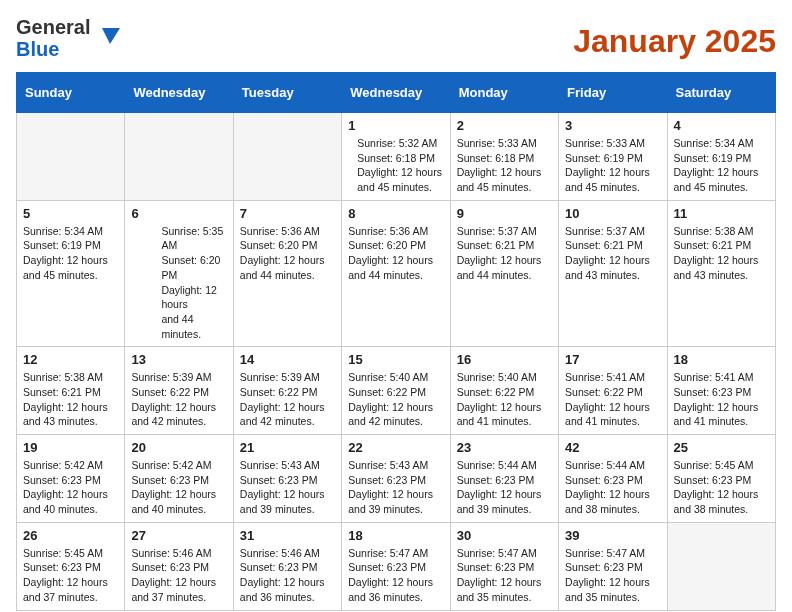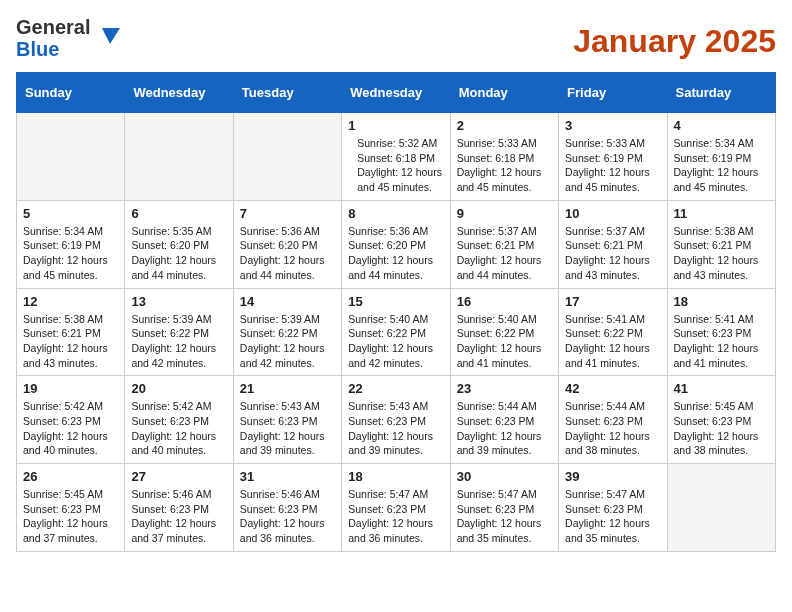--- a/index.html
+++ b/index.html
@@ -143,21 +143,21 @@
       <tr class="week-row">
         <td>
           <span class="day-num">5</span>
           <div class="day-info" style="white-space: pre-line;">Sunrise: 5:34 AM
 Sunset: 6:19 PM
 Daylight: 12 hours
 and 45 minutes.</div>
         </td>
         <td>
           <span class="day-num">6</span>
-          <div class="day-info" style="white-space: pre-line;">Sunrise: 5:35 AM
+          <div class="day-info" style="white-space: pre-line; margin-left: 30px;">Sunrise: 5:35 AM
 Sunset: 6:20 PM
 Daylight: 12 hours
 and 44 minutes.</div>
         </td>
         <td>
           <span class="day-num">7</span>
           <div class="day-info" style="white-space: pre-line;">Sunrise: 5:36 AM
 Sunset: 6:20 PM
 Daylight: 12 hours
 and 44 minutes.</div>
@@ -279,21 +279,21 @@
 and 39 minutes.</div>
         </td>
         <td>
           <span class="day-num">42</span>
           <div class="day-info" style="white-space: pre-line;">Sunrise: 5:44 AM
 Sunset: 6:23 PM
 Daylight: 12 hours
 and 38 minutes.</div>
         </td>
         <td>
-          <span class="day-num">41</span>
+          <span class="day-num">25</span>
           <div class="day-info" style="white-space: pre-line;">Sunrise: 5:45 AM
 Sunset: 6:23 PM
 Daylight: 12 hours
 and 38 minutes.</div>
         </td>
       </tr>
       <tr class="week-row">
         <td>
           <span class="day-num">26</span>
           <div class="day-info" style="white-space: pre-line;">Sunrise: 5:45 AM

